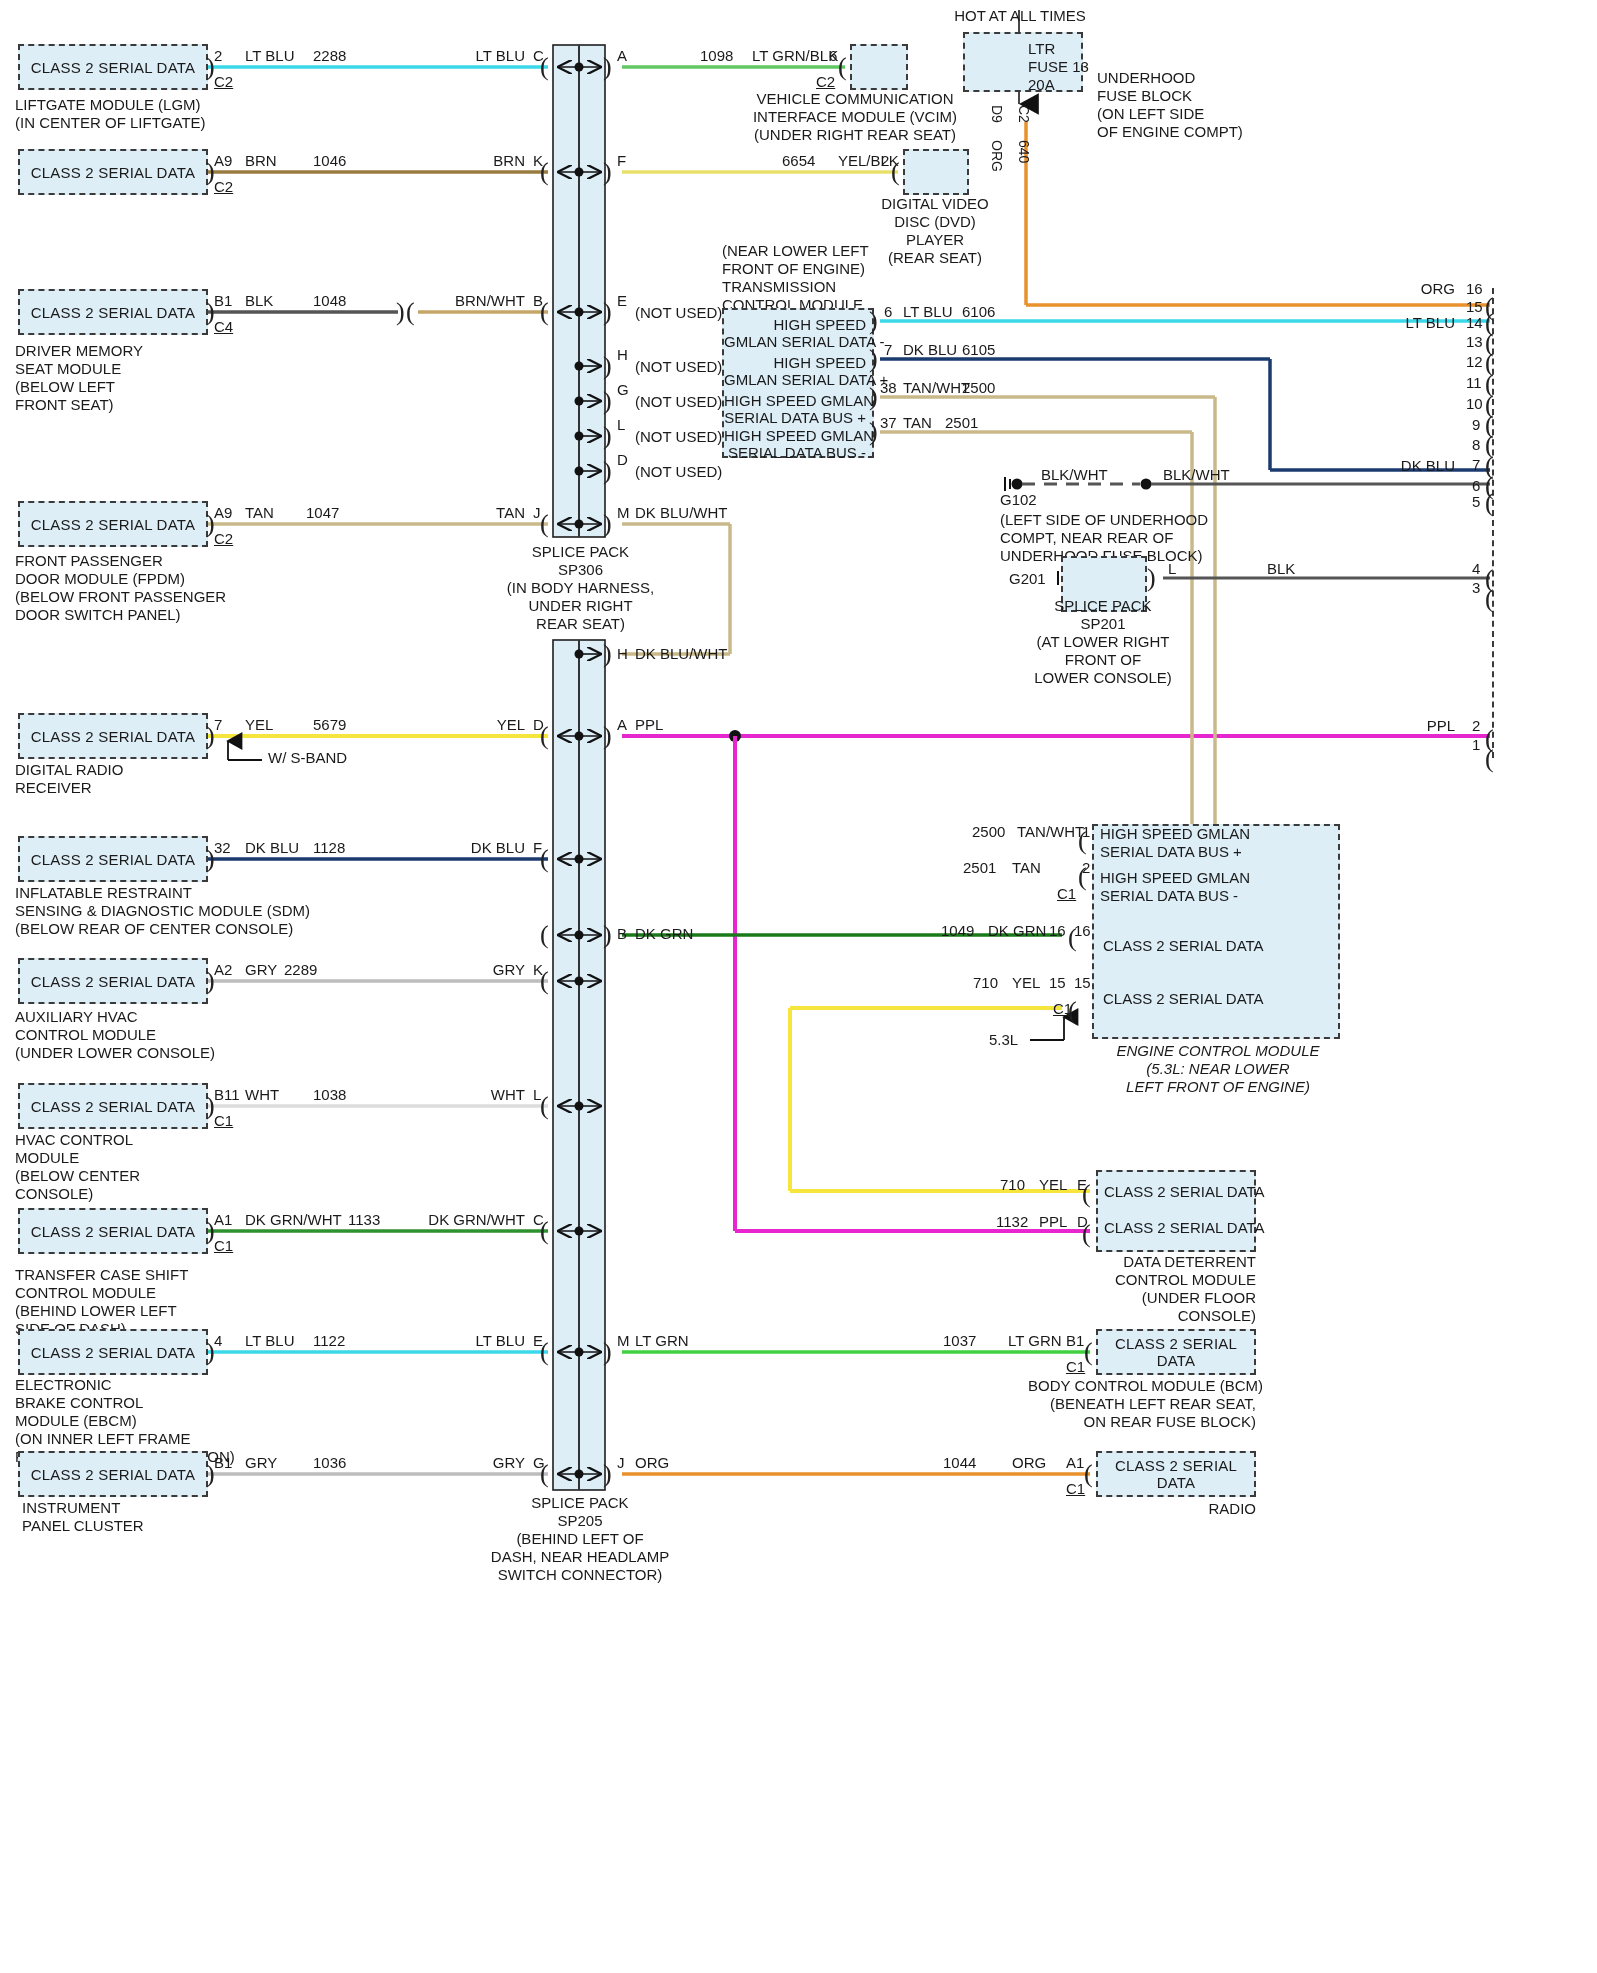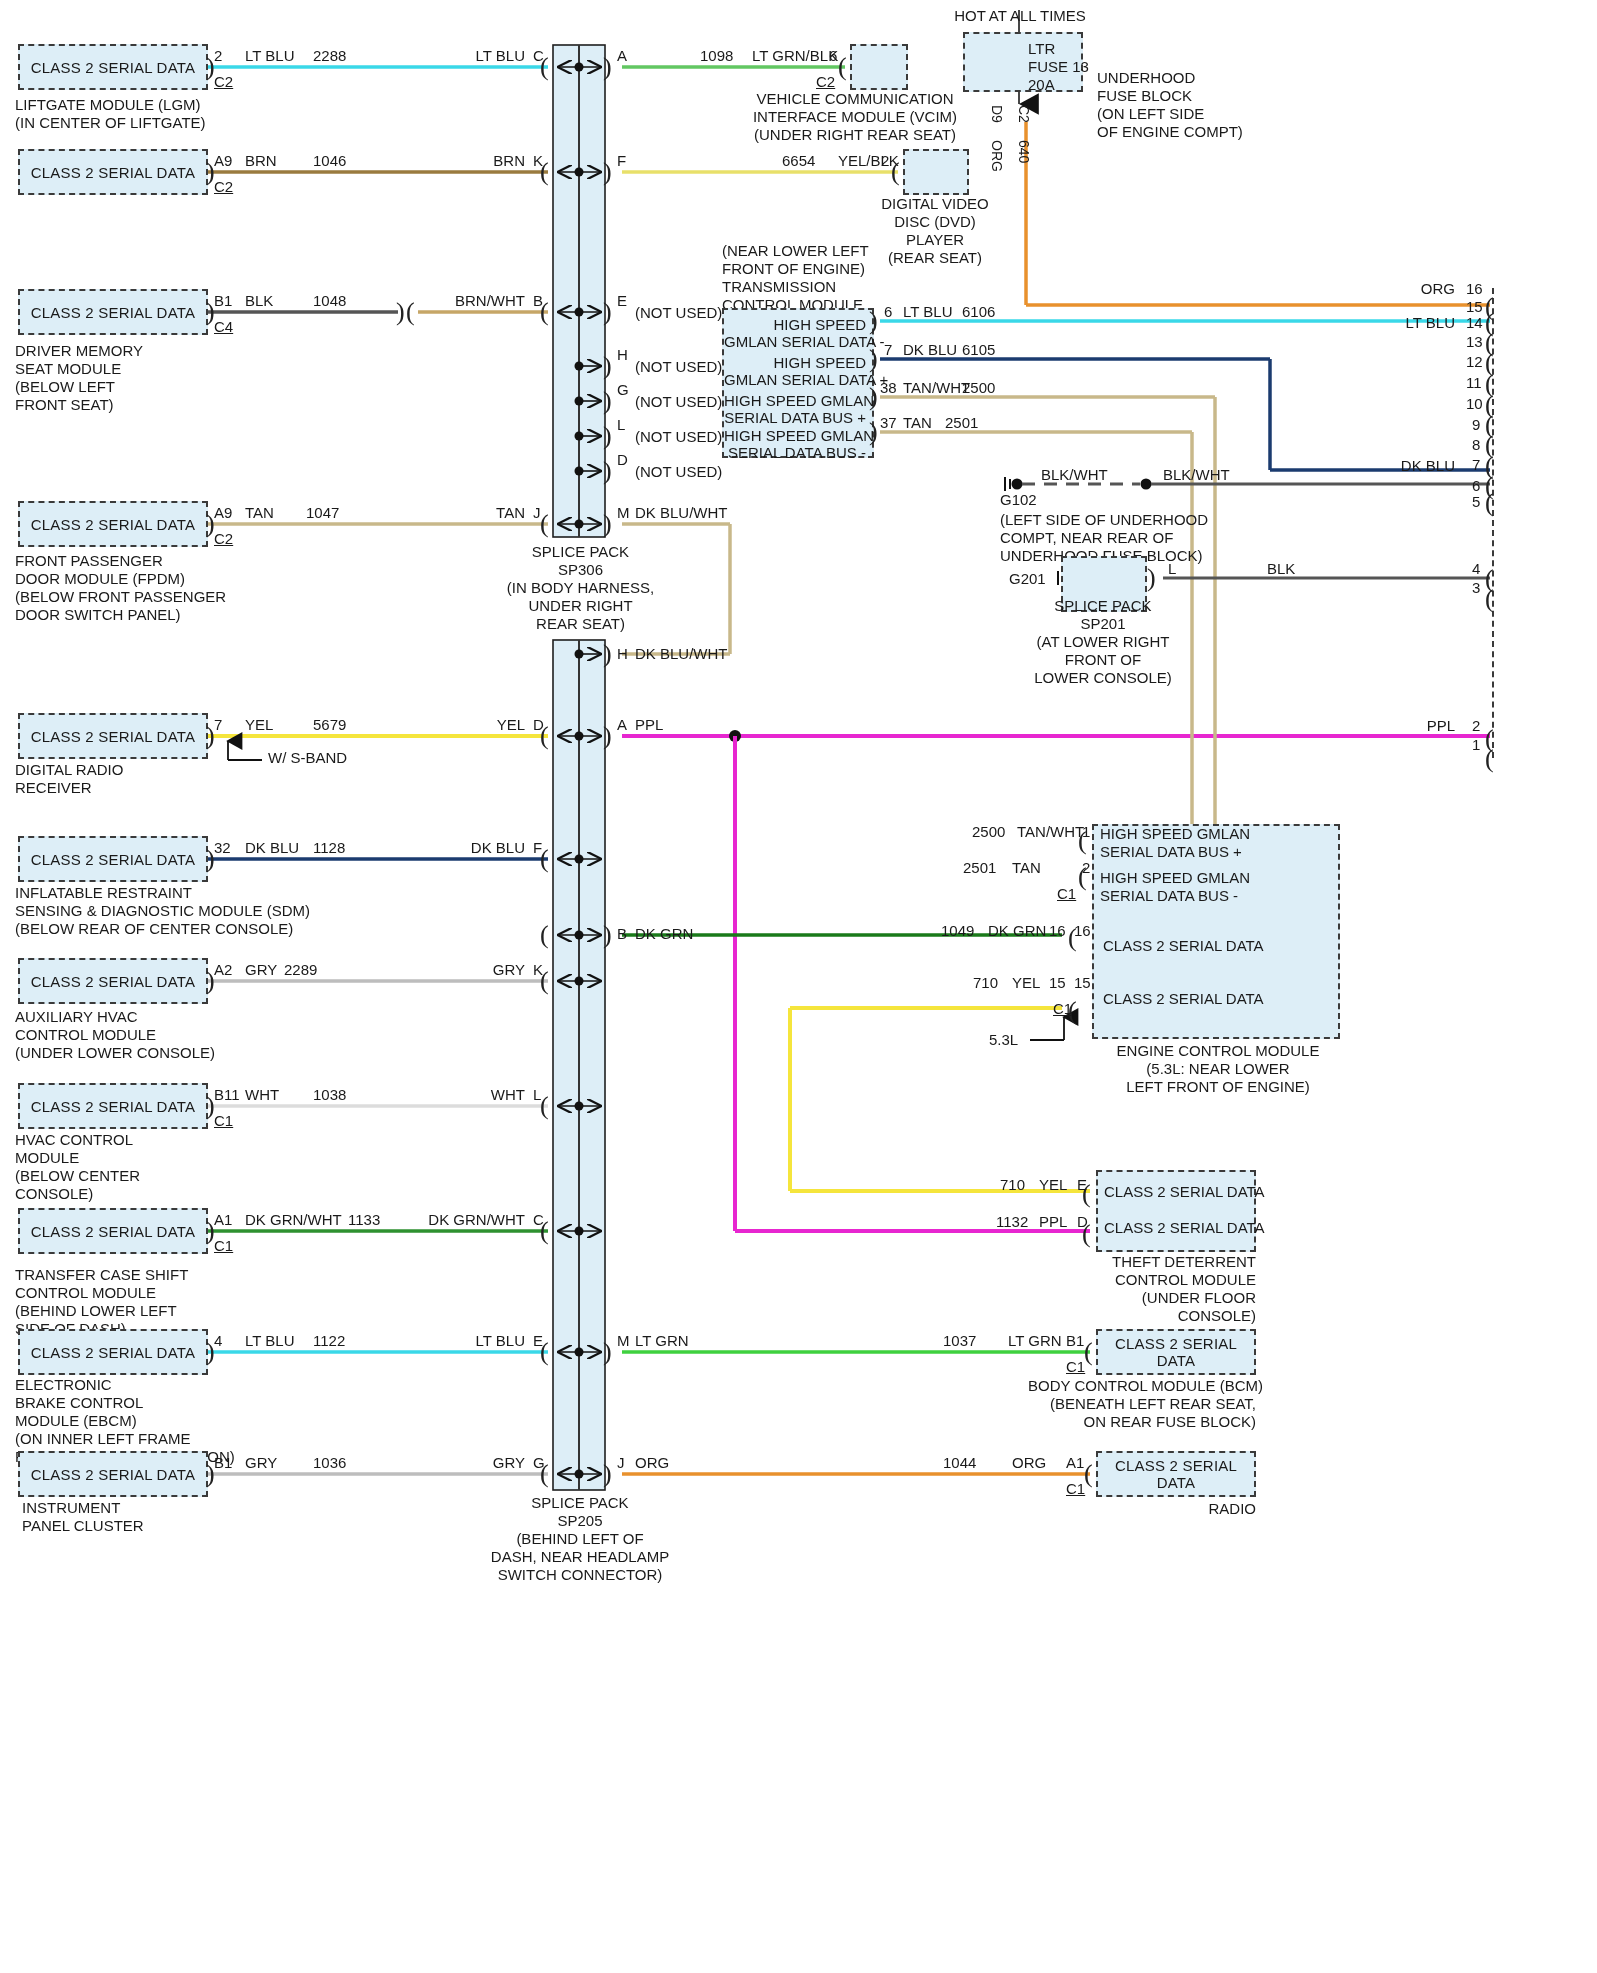--- a/index.html
+++ b/index.html
@@ -547,21 +547,21 @@
 
   <div class="txt r" style="left:1335px;top:718px;width:120px;">PPL</div>
 
   <div class="modbox lbl-left" style="left:1092px;top:824px;width:248px;height:215px;"></div>
   <div class="txt" style="left:1100px;top:825px;line-height:18px;">HIGH SPEED GMLAN
 SERIAL DATA BUS +</div>
   <div class="txt" style="left:1100px;top:869px;line-height:18px;">HIGH SPEED GMLAN
 SERIAL DATA BUS -</div>
   <div class="txt" style="left:1103px;top:938px;">CLASS 2 SERIAL DATA</div>
   <div class="txt" style="left:1103px;top:991px;">CLASS 2 SERIAL DATA</div>
-  <div class="caption c" style="left:1088px;top:1042px;width:260px;">ENGINE CONTROL MODULE
+  <div class="caption c" style="left:1088px;top:1042px;width:260px;font-style:italic;">ENGINE CONTROL MODULE
 (5.3L: NEAR LOWER
 LEFT FRONT OF ENGINE)</div>
 
   <div class="conn" style="left:1078px;top:828px;">(</div>
   <div class="conn" style="left:1078px;top:864px;">(</div>
   <div class="conn" style="left:1068px;top:925px;">(</div>
   <div class="conn" style="left:1068px;top:998px;">(</div>
 
   <div class="txt" style="left:972px;top:824px;">2500</div>
   <div class="txt" style="left:1017px;top:824px;">TAN/WHT</div>
@@ -579,21 +579,21 @@
   <div class="txt" style="left:973px;top:975px;">710</div>
   <div class="txt" style="left:1012px;top:975px;">YEL</div>
   <div class="txt" style="left:1049px;top:975px;">15</div>
   <div class="txt" style="left:1074px;top:975px;">15</div>
   <div class="txt u" style="left:1053px;top:1001px;">C1</div>
   <div class="txt" style="left:989px;top:1032px;">5.3L</div>
 
   <div class="modbox lbl-left" style="left:1096px;top:1170px;width:160px;height:82px;"></div>
   <div class="txt" style="left:1104px;top:1184px;">CLASS 2 SERIAL DATA</div>
   <div class="txt" style="left:1104px;top:1220px;">CLASS 2 SERIAL DATA</div>
-  <div class="caption r" style="left:1050px;top:1253px;width:206px;">THEFT DETERRENT
+  <div class="caption r" style="left:1050px;top:1253px;width:206px;">DATA DETERRENT
 CONTROL MODULE
 (UNDER FLOOR
 CONSOLE)</div>
   <div class="conn" style="left:1082px;top:1181px;">(</div>
   <div class="conn" style="left:1082px;top:1221px;">(</div>
   <div class="txt" style="left:1000px;top:1177px;">710</div>
   <div class="txt" style="left:1039px;top:1177px;">YEL</div>
   <div class="txt" style="left:1077px;top:1177px;">E</div>
   <div class="txt" style="left:996px;top:1214px;">1132</div>
   <div class="txt" style="left:1039px;top:1214px;">PPL</div>

